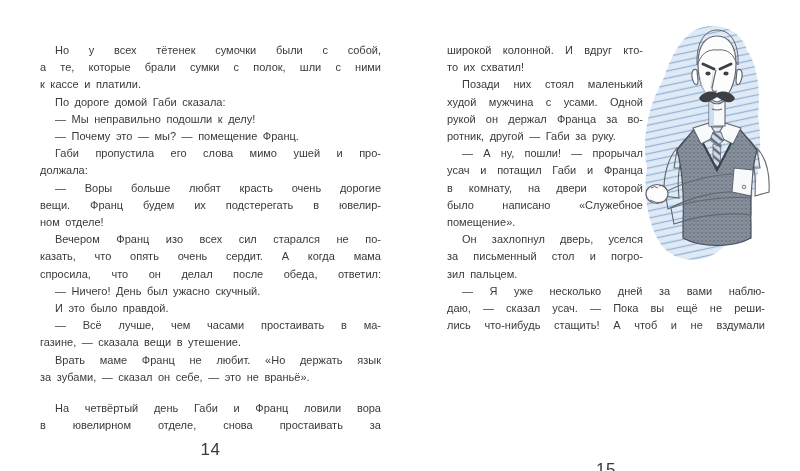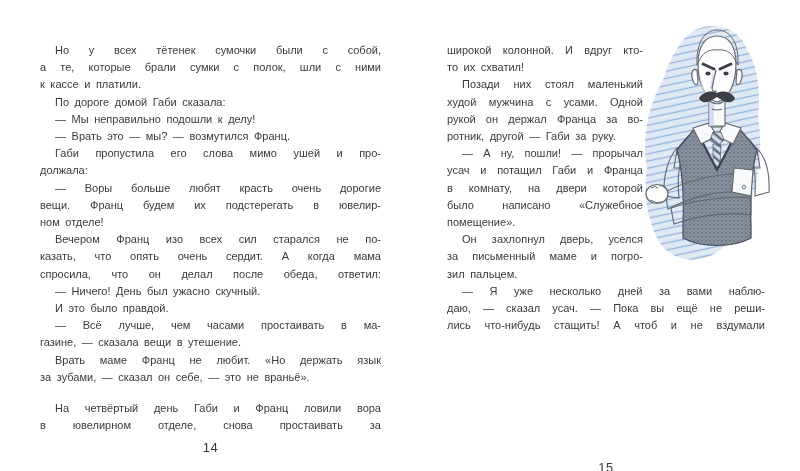--- a/index.html
+++ b/index.html
@@ -13,21 +13,21 @@
     position:absolute;top:42px;
     font-size:11px;line-height:17.2px;word-spacing:2.5px;
   }
   #page-left{left:40px;width:341px;}
   #page-right{left:447px;width:318px;}
   .line{min-height:17.2px;white-space:normal;text-justify:inter-word;}
   .line.ind{text-indent:15px;}
   .line.jst{text-align:justify;text-align-last:justify;}
   .line.gap{margin-top:14px;}
   .pagenum{
-    position:absolute;top:440px;font-size:13px;letter-spacing:0.5px;
+    position:absolute;top:440px;font-size:17px;letter-spacing:0.5px;
     text-align:center;color:var(--text,#3a3a3a);
   }
   #pn-left{left:40px;width:341px;}
   #pn-right{left:447px;width:318px;margin-top:20px;}
   .illu-float{float:right;width:122px;height:236px;position:relative;}
   svg.illu{position:absolute;top:-22px;right:-16px;display:block;}
   
   .blob-fill{fill:var(--ill-blue,#c7d8ec);}
   .hatchline{stroke:var(--ill-hatch,#92b2d8);stroke-width:1.3;}
   .ln{stroke:var(--ill-line,#62676e);fill:none;}
@@ -40,21 +40,21 @@
 <body>
 
 <div class="page" id="page-left">
   <div>
 
   <div class="line ind jst">Но у всех тётенек сумочки были с собой,</div>
       <div class="line jst">а те, которые брали сумки с полок, шли с ними</div>
       <div class="line">к кассе и платили.</div>
       <div class="line ind">По дороге домой Габи сказала:</div>
       <div class="line ind">— Мы неправильно подошли к делу!</div>
-      <div class="line ind">— Врать это — мы? — возмутился Франц.</div>
+      <div class="line ind">— Почему это — мы? — помещение Франц.</div>
       <div class="line ind jst">Габи пропустила его слова мимо ушей и про-</div>
       <div class="line">должала:</div>
       <div class="line ind jst">— Воры больше любят красть очень дорогие</div>
       <div class="line jst">вещи. Франц будем их подстерегать в ювелир-</div>
       <div class="line">ном отделе!</div>
       <div class="line ind jst">Вечером Франц изо всех сил старался не по-</div>
       <div class="line jst">казать, что опять очень сердит. А когда мама</div>
       <div class="line jst">спросила, что он делал после обеда, ответил:</div>
       <div class="line ind">— Ничего! День был ужасно скучный.</div>
       <div class="line ind">И это было правдой.</div>
@@ -164,20 +164,20 @@
       <div class="line ind jst">Позади них стоял маленький</div>
       <div class="line jst">худой мужчина с усами. Одной</div>
       <div class="line jst">рукой он держал Франца за во-</div>
       <div class="line">ротник, другой — Габи за руку.</div>
       <div class="line ind jst">— А ну, пошли! — прорычал</div>
       <div class="line jst">усач и потащил Габи и Франца</div>
       <div class="line jst">в комнату, на двери которой</div>
       <div class="line jst">было написано «Служебное</div>
       <div class="line">помещение».</div>
       <div class="line ind jst">Он захлопнул дверь, уселся</div>
-      <div class="line jst">за письменный маме и погро-</div>
+      <div class="line jst">за письменный стол и погро-</div>
       <div class="line">зил пальцем.</div>
       <div class="line ind jst">— Я уже несколько дней за вами наблю-</div>
       <div class="line jst">даю, — сказал усач. — Пока вы ещё не реши-</div>
       <div class="line jst">лись что-нибудь стащить! А чтоб и не вздумали</div>
     </div>
 </div>
 <div class="pagenum" id="pn-right">15</div>
 
 </body></html>

